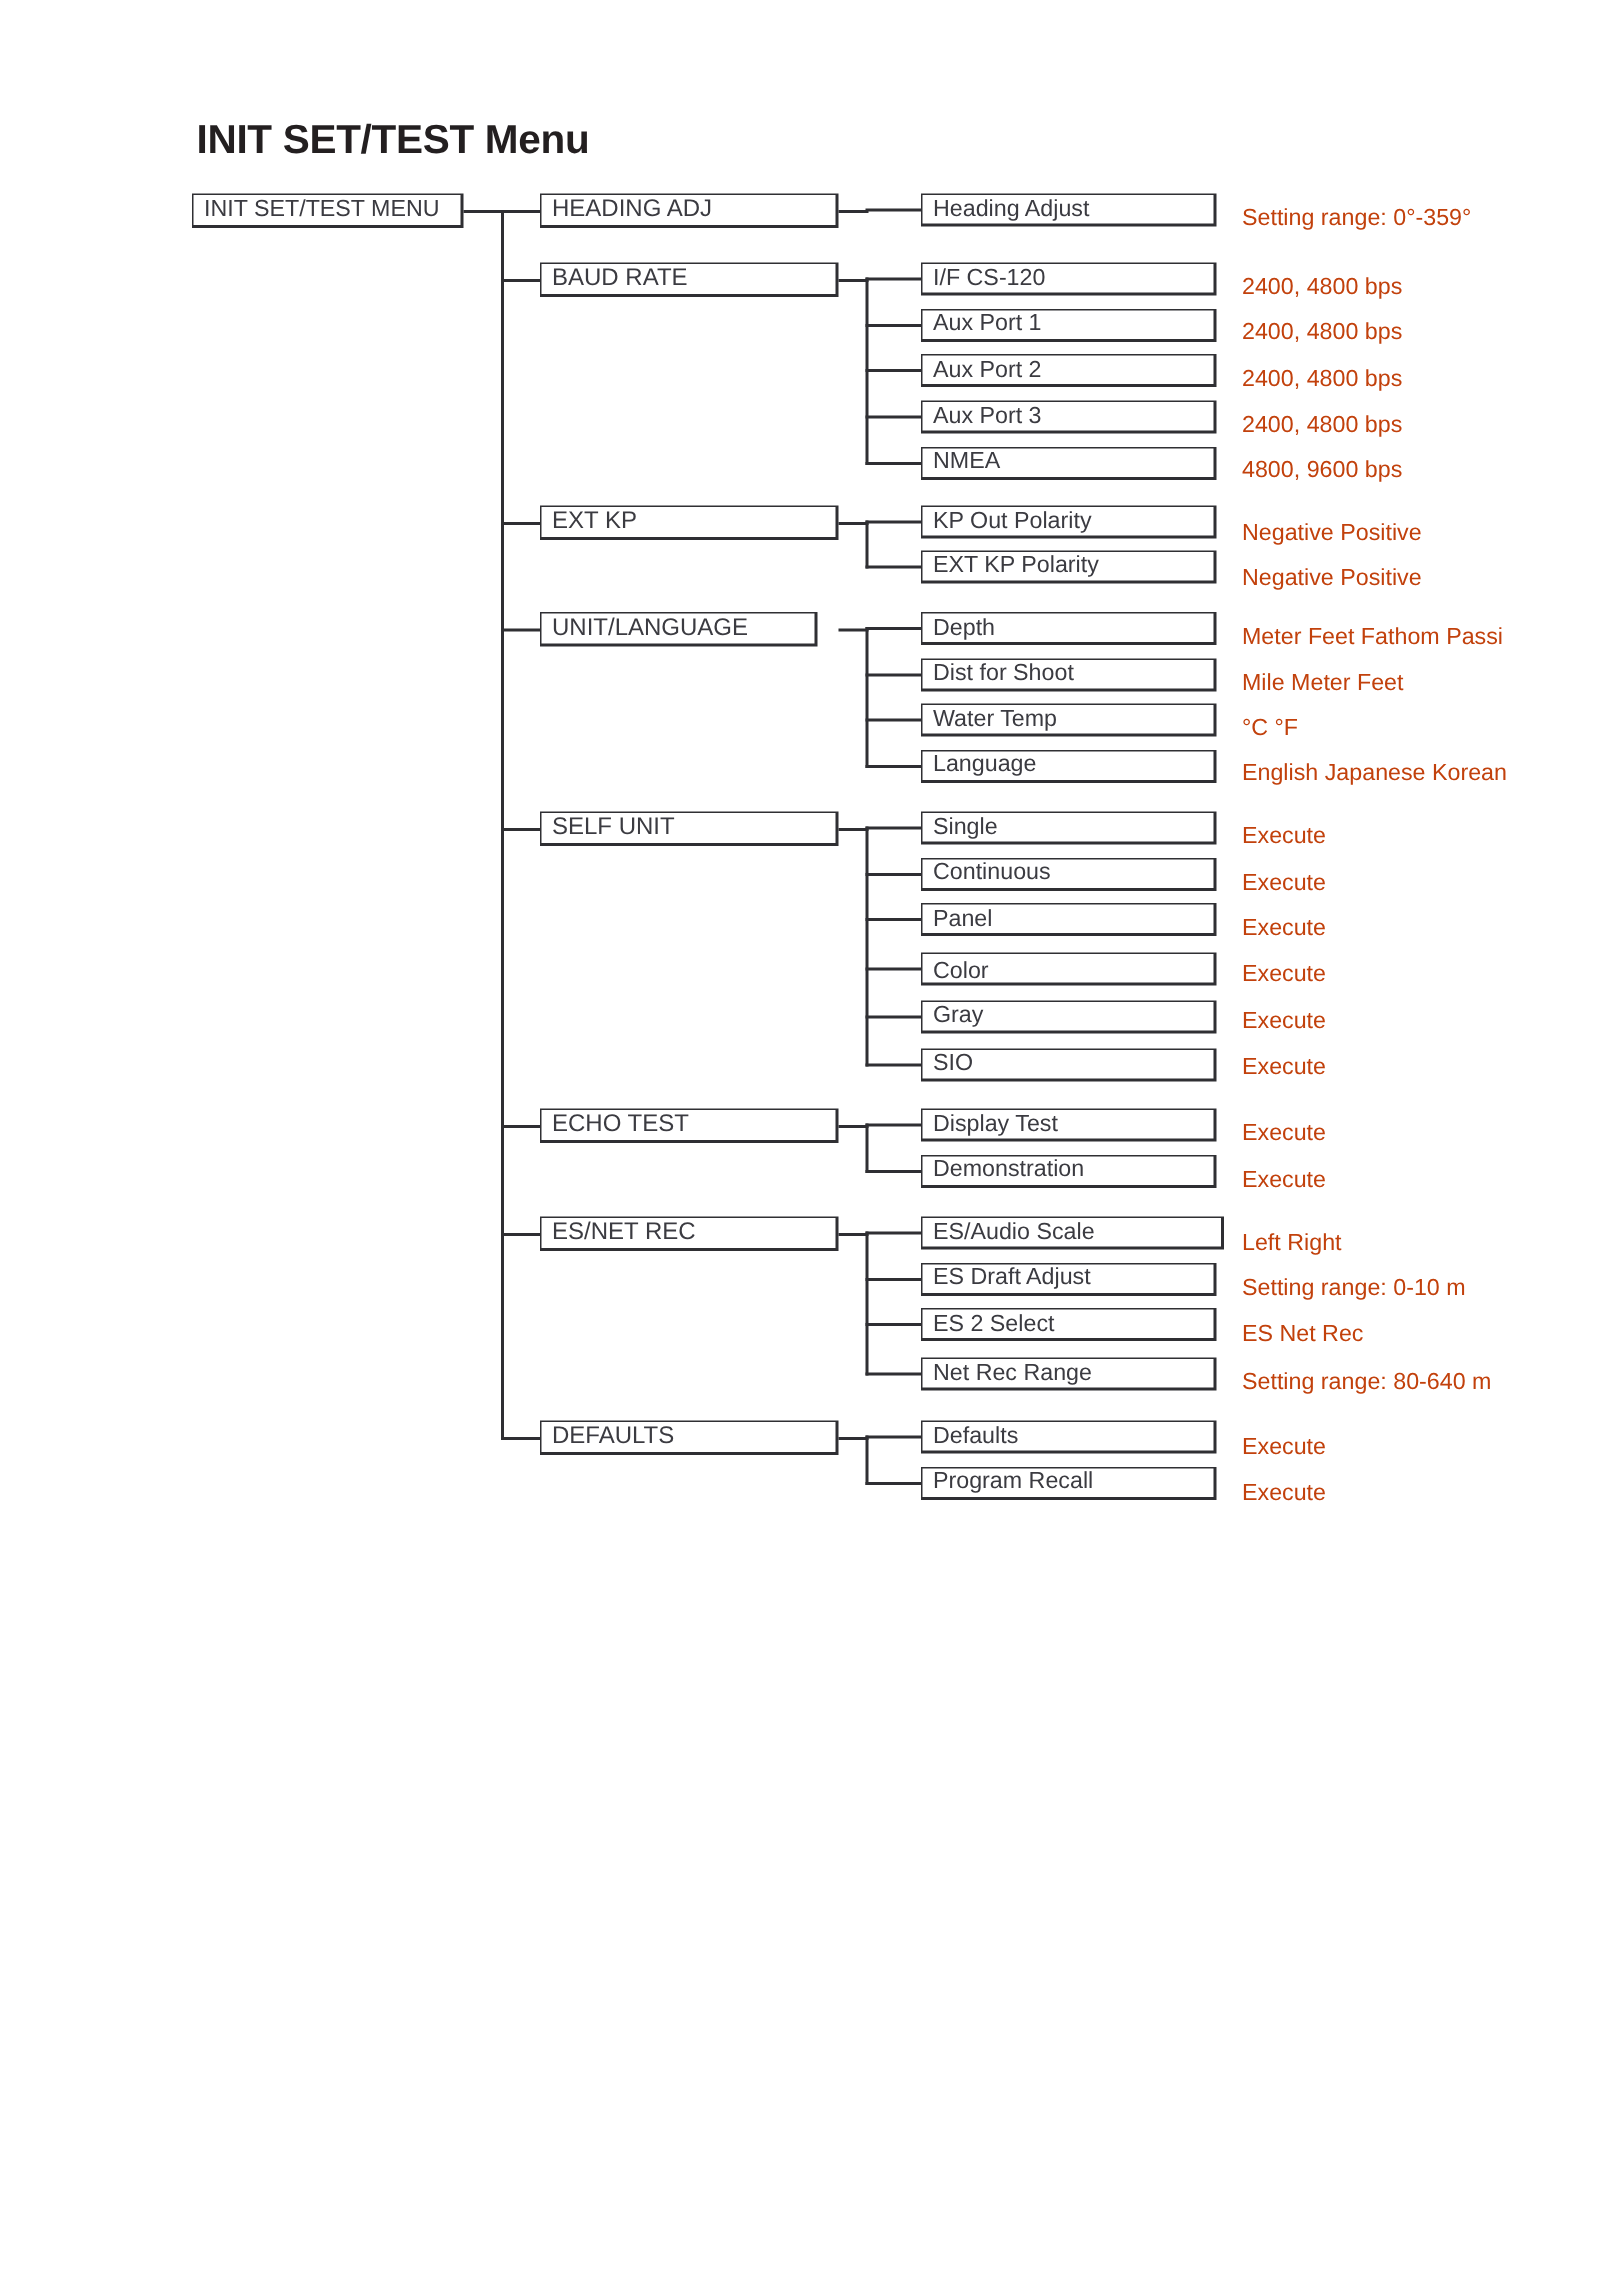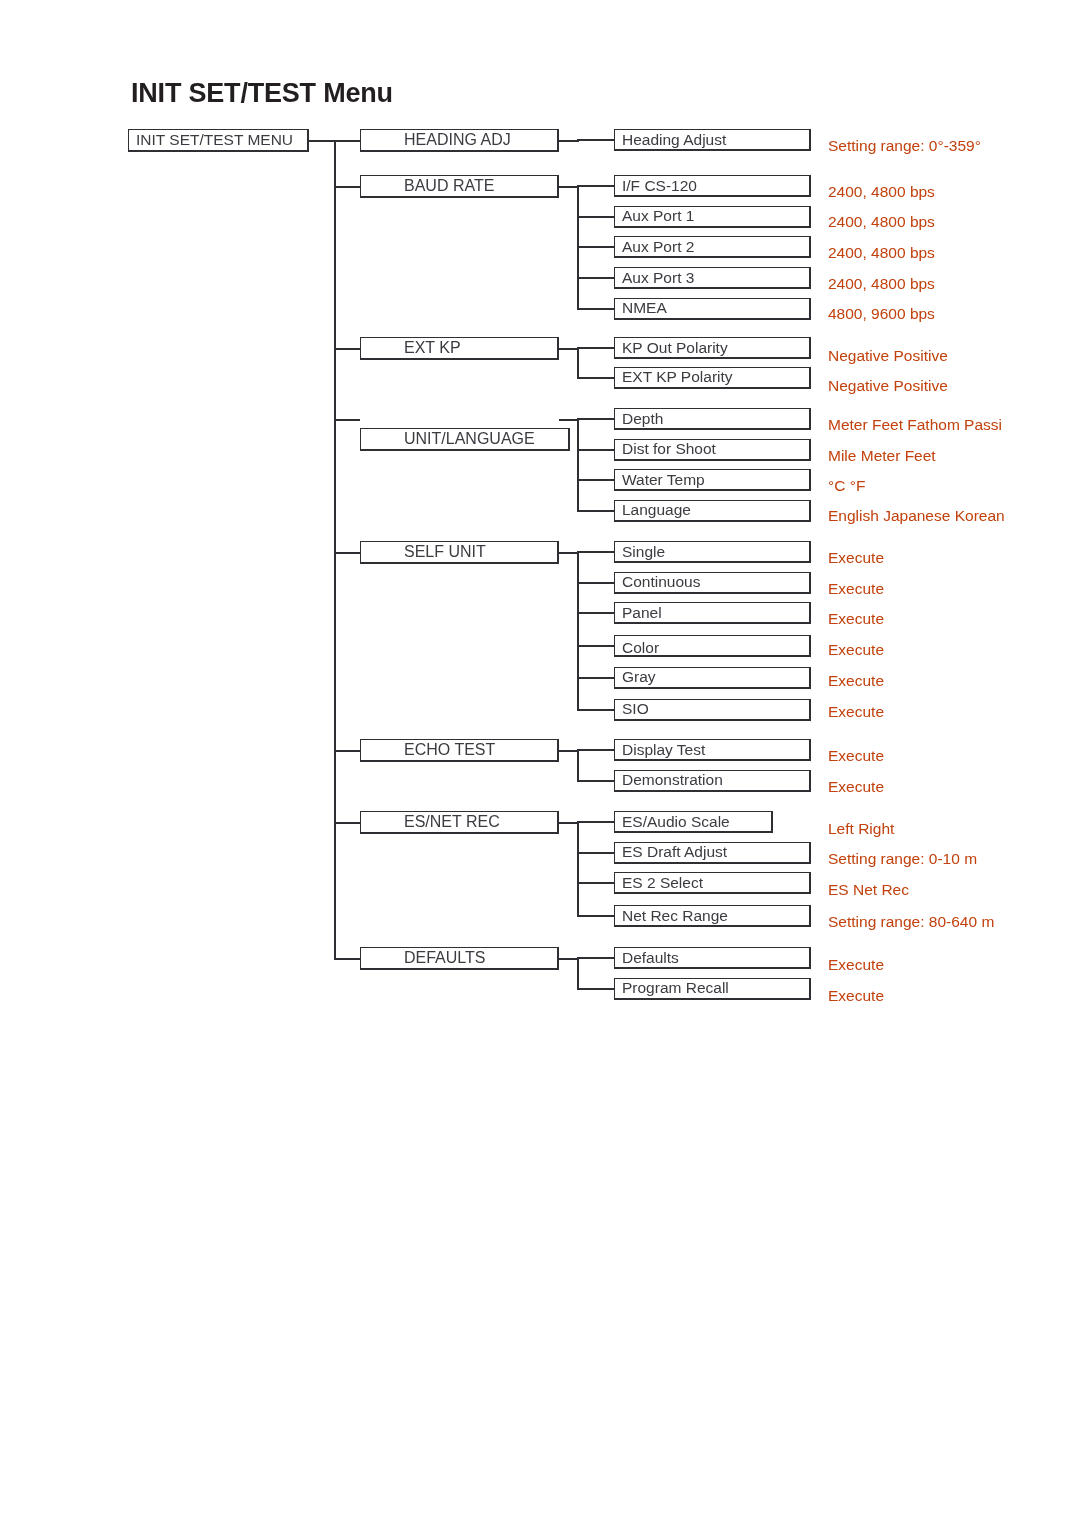--- a/index.html
+++ b/index.html
@@ -70,21 +70,20 @@
   .node .node-label {
     display: block;
     padding-left: 7px;
     line-height: 1;
   }
   .node.level-root {
     font-size: 15.5px;
   }
   .node.level-2 {
     font-size: 16px;
-    padding-left: 36px;
   }
   .node.level-3 {
     font-size: 15.5px;
   }
 
   
   .annotation {
     position: absolute;
     font-size: 15.5px;
     color: #c2410c;
@@ -164,21 +163,21 @@
       <div class="node level-3" style="left: 614px; top: 337px; width: 197px; height: 22px;">
         <span class="node-label">KP Out Polarity</span>
       </div>
       <div class="annotation" style="left: 828px; top: 348px;">Negative   Positive</div>
       <div class="conn h" style="left: 577px; top: 376.5px; width: 37px;"></div>
       <div class="node level-3" style="left: 614px; top: 366.5px; width: 197px; height: 22px;">
         <span class="node-label">EXT KP Polarity</span>
       </div>
       <div class="annotation" style="left: 828px; top: 377.5px;">Negative   Positive</div>
       <div class="conn h" style="left: 334px; top: 418.5px; width: 26px;"></div>
-      <div class="node level-2" style="left: 360px; top: 428px; width: 210px; height: 23px;">
+      <div class="node level-2" style="left: 360px; top: 408px; width: 185px; height: 23px;">
         <span class="node-label">UNIT/LANGUAGE</span>
       </div>
       <div class="conn h" style="left: 559px; top: 418.5px; width: 20px;"></div>
       <div class="conn v" style="left: 577px; top: 418px; height: 93.5px;"></div>
       <div class="conn h" style="left: 577px; top: 418px; width: 37px;"></div>
       <div class="node level-3" style="left: 614px; top: 408px; width: 197px; height: 22px;">
         <span class="node-label">Depth</span>
       </div>
       <div class="annotation" style="left: 828px; top: 417px;">Meter Feet Fathom Passi</div>
       <div class="conn h" style="left: 577px; top: 448.5px; width: 37px;"></div>
@@ -248,21 +247,21 @@
         <span class="node-label">Demonstration</span>
       </div>
       <div class="annotation" style="left: 828px; top: 778.5px;">Execute</div>
       <div class="conn h" style="left: 334px; top: 821.5px; width: 26px;"></div>
       <div class="node level-2" style="left: 360px; top: 811px; width: 199px; height: 23px;">
         <span class="node-label">ES/NET REC</span>
       </div>
       <div class="conn h" style="left: 559px; top: 821.5px; width: 20px;"></div>
       <div class="conn v" style="left: 577px; top: 821px; height: 96px;"></div>
       <div class="conn h" style="left: 577px; top: 821px; width: 37px;"></div>
-      <div class="node level-3" style="left: 614px; top: 811px; width: 159px; height: 22px;">
+      <div class="node level-3" style="left: 614px; top: 811px; width: 202px; height: 22px;">
         <span class="node-label">ES/Audio Scale</span>
       </div>
       <div class="annotation" style="left: 828px; top: 821px;">Left  Right</div>
       <div class="conn h" style="left: 577px; top: 851.5px; width: 37px;"></div>
       <div class="node level-3" style="left: 614px; top: 841.5px; width: 197px; height: 22px;">
         <span class="node-label">ES Draft Adjust</span>
       </div>
       <div class="annotation" style="left: 828px; top: 851px;">Setting range: 0-10 m</div>
       <div class="conn h" style="left: 577px; top: 882px; width: 37px;"></div>
       <div class="node level-3" style="left: 614px; top: 872px; width: 197px; height: 22px;">

